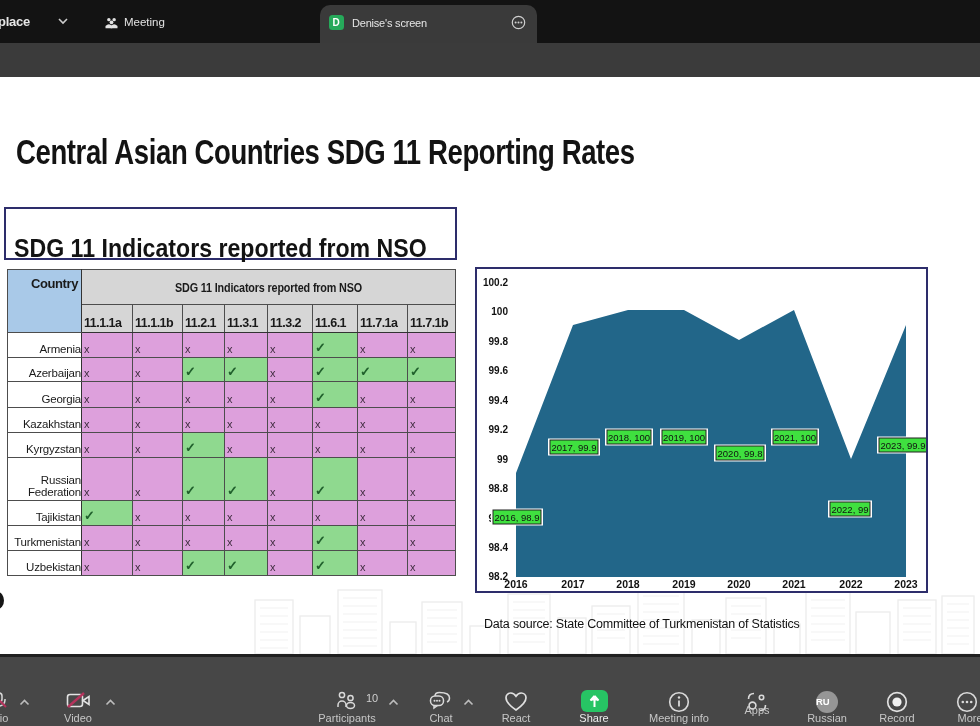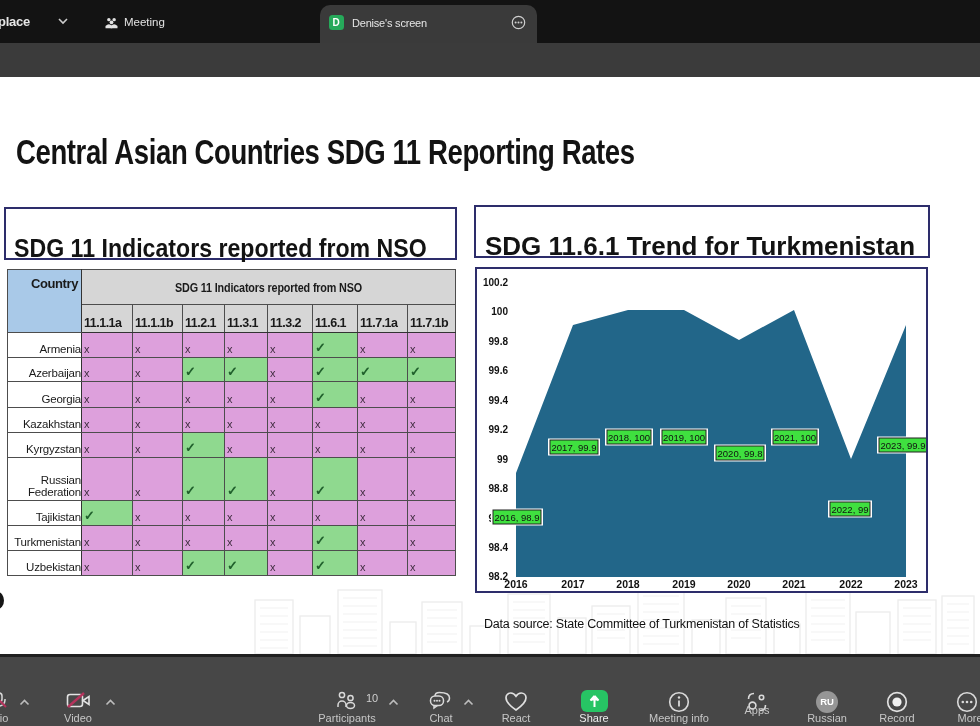--- a/index.html
+++ b/index.html
@@ -120,23 +120,20 @@
         <path d="M653 26 h28 M653 34 h28 M653 42 h28 M653 50 h28 M653 58 h28"></path>
         <path d="M697 22 h22 M697 30 h22 M697 38 h22 M697 46 h22 M697 54 h22 M697 62 h22"></path>
       </g>
     </svg>
 
     <div class="abs" id="title">Central Asian Countries SDG 11 Reporting Rates</div>
 
     <div class="abs hdrbox" id="lhdr">
       <div class="hdrtxt">SDG 11 Indicators reported from NSO</div>
     </div>
-    <div class="abs hdrbox" id="rhdr">
-      <div class="hdrtxt">SDG 11.6.1 Trend for Turkmenistan</div>
-    </div>
 
     <table class="abs" id="tbl">
       <colgroup>
         <col style="width:74px">
         <col style="width:51px">
         <col style="width:50px">
         <col style="width:42px">
         <col style="width:43px">
         <col style="width:45px">
         <col style="width:45px">
@@ -416,21 +413,21 @@
     <svg class="abs" style="left:746px; top:34px;" width="22" height="22" viewBox="0 0 22 22">
       <g fill="none" stroke="#dadada" stroke-width="1.6">
         <path d="M8 2.5 q-5.5 0 -5.5 5.5"></path>
         <path d="M14 19.5 q5.5 0 5.5 -5.5"></path>
         <circle cx="6.5" cy="14.5" r="3.4"></circle>
         <circle cx="15.5" cy="6.5" r="2.2"></circle>
       </g>
     </svg>
     <div class="tlab" style="left:757px; top:47px;">Apps</div>
 
-    <div class="abs" style="left:816px; top:34px; width:22px; height:22px; background:#969696; border-radius:50%; color:#fff; font-weight:bold; font-size:9.5px; text-align:center; line-height:22px;">RU</div>
+    <div class="abs" style="left:816px; top:34px; width:22px; height:22px; background:#969696; border-radius:50%; color:#fff; font-weight:bold; font-size:9.5px; line-height:22px;">RU</div>
     <div class="tlab" style="left:827px; top:55px;text-align:center;">Russian</div>
 
     <svg class="abs" style="left:886px; top:34px;" width="22" height="22" viewBox="0 0 22 22">
       <circle cx="11" cy="11" r="9.3" fill="none" stroke="#e0e0e0" stroke-width="1.7"></circle>
       <circle cx="11" cy="11" r="4.6" fill="#f0f0f0"></circle>
     </svg>
     <div class="tlab" style="left:897px; top:55px;">Record</div>
 
     <svg class="abs" style="left:956px; top:34px;" width="22" height="22" viewBox="0 0 22 22">
       <circle cx="11" cy="11" r="9.3" fill="none" stroke="#dadada" stroke-width="1.6"></circle>

